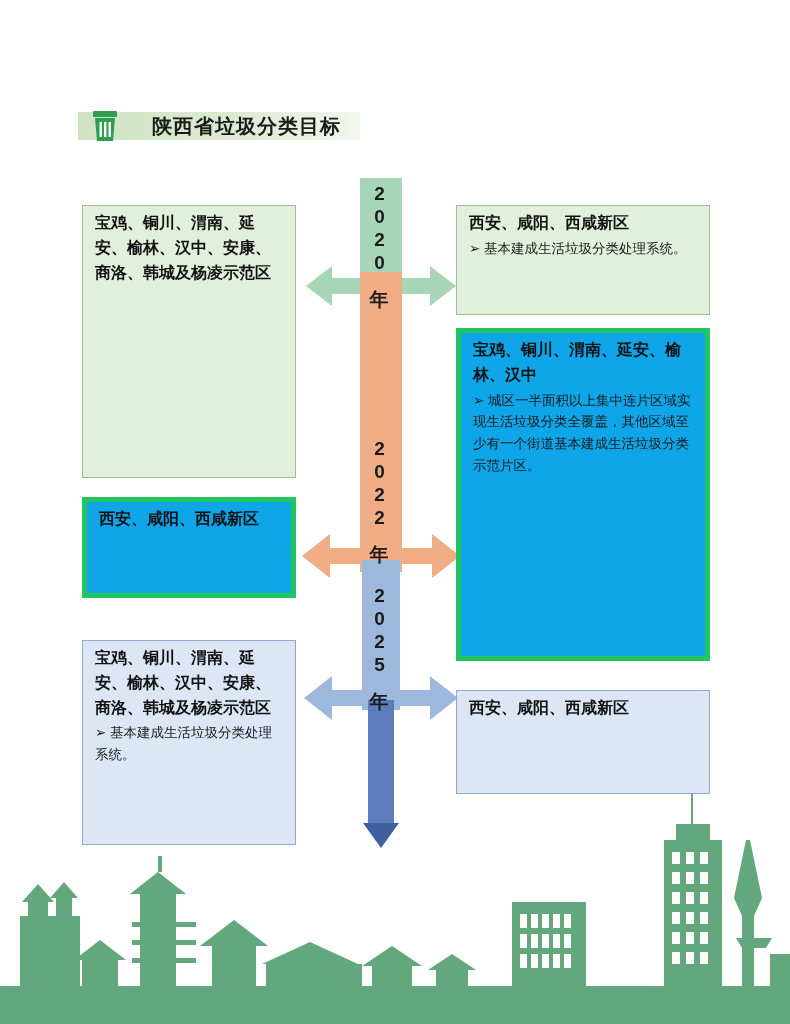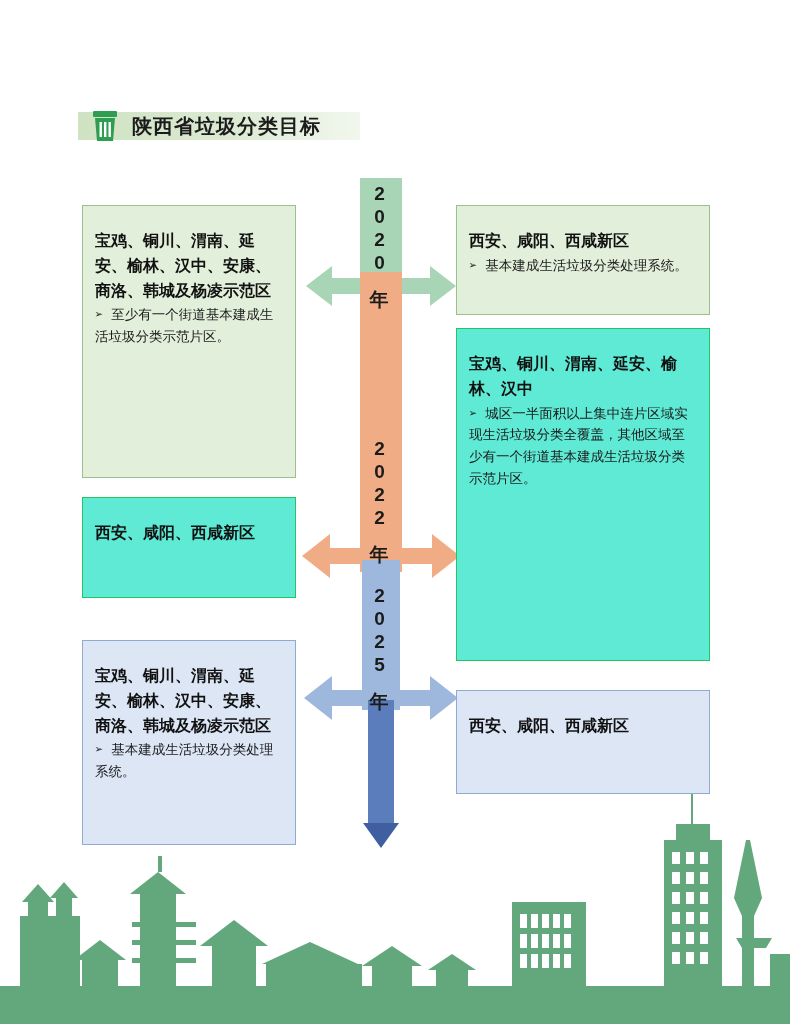--- a/index.html
+++ b/index.html
@@ -16,20 +16,21 @@
   }
 
   
   .title-wrap {
     position: absolute;
     left: 78px;
     top: 108px;
     display: flex;
     align-items: center;
     height: 36px;
+    gap: 20px;
   }
   .title-bar {
     position: absolute;
     left: 0;
     top: 4px;
     width: 282px;
     height: 28px;
     background: linear-gradient(to right, #cfe3c2 0%, #dcead3 55%, #f2f7ee 100%);
   }
   .trash-icon {
@@ -68,45 +69,44 @@
     line-height: 1;
   }
   #year-2020 { left: 370px; top: 183px; }
   #year-2022 { left: 370px; top: 438px; }
   #year-2025 { left: 370px; top: 585px; }
 
   
   .box {
     position: absolute;
     box-sizing: border-box;
-    padding: 23px 12px 10px 12px;
+    padding: 5px 12px 10px 12px;
   }
   .box .head {
     font-size: 16px;
     font-weight: bold;
     color: #111;
     line-height: 1.55;
     margin-bottom: 2px;
   }
   .box .item {
     font-size: 13.5px;
     color: #1a1a1a;
     line-height: 1.62;
     text-indent: 0;
     padding-left: 0;
-    font-family: Liberation Mono, monospace;
   }
 
   .green {
     background: #e2efda;
     border: 1px solid #9cc08a;
   }
   .orange {
-    background: #5eead4;
-    border: 1px solid #22c55e;
+    background: #0ea5e9;
+    border: 5px solid #22c55e;
   }
   .blue {
     background: #dce6f5;
     border: 1px solid #8fabd4;
   }
 
   
   #box-l1 { left: 82px;  top: 205px; width: 214px; height: 273px; }
   #box-r1 { left: 456px; top: 205px; width: 254px; height: 110px; }
   #box-l2 { left: 82px;  top: 497px; width: 214px; height: 101px; }
@@ -165,21 +165,20 @@
 
   <rect x="691" y="794" width="2" height="40" fill="#63a87c"></rect>
 </svg>
 
 <div class="year" id="year-2020">2020年</div>
 <div class="year" id="year-2022">2022年</div>
 <div class="year" id="year-2025">2025年</div>
 
 <div class="box green" id="box-l1">
   <div class="head">宝鸡、铜川、渭南、延安、榆林、汉中、安康、商洛、韩城及杨凌示范区</div>
-  <div class="item">➢  至少有一个街道基本建成生活垃圾分类示范片区。</div>
 </div>
 
 <div class="box green" id="box-r1">
   <div class="head">西安、咸阳、西咸新区</div>
   <div class="item">➢  基本建成生活垃圾分类处理系统。</div>
 </div>
 
 <div class="box orange" id="box-l2">
   <div class="head">西安、咸阳、西咸新区</div>
 </div>

